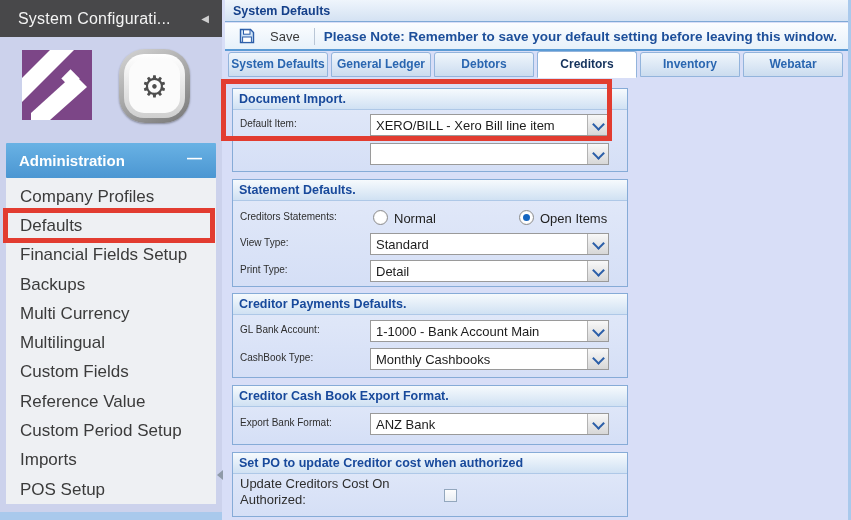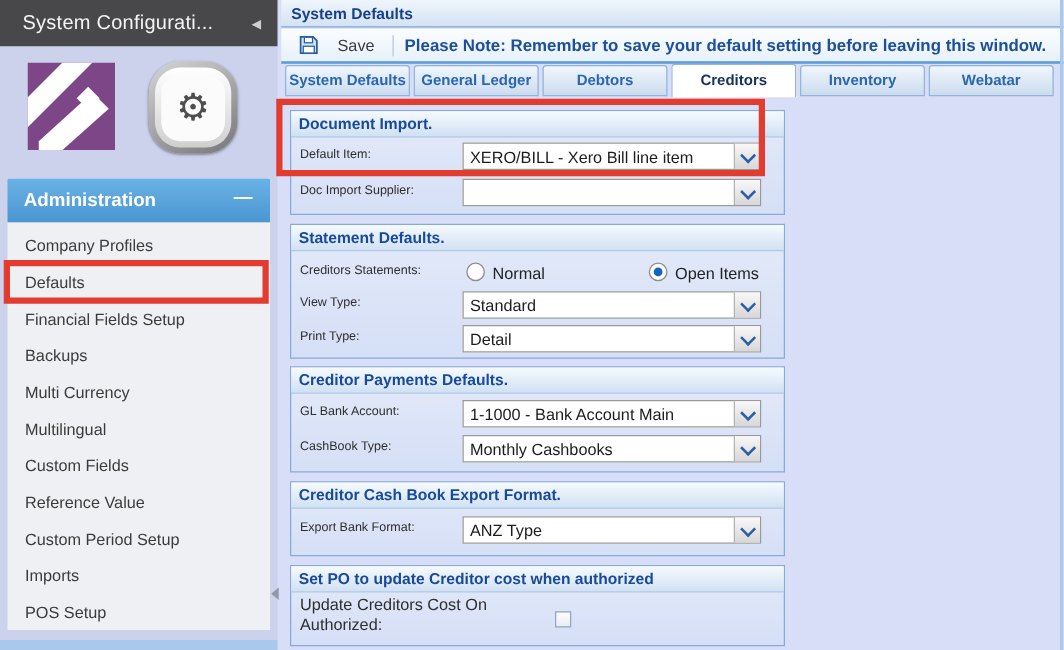--- a/index.html
+++ b/index.html
@@ -18,21 +18,21 @@
   .badge-outer { position:absolute; left:119px; top:49px; width:71px; height:74px; border-radius:26px;
     background:linear-gradient(150deg,#d6d6d6,#767676); box-shadow:0 1px 2px rgba(0,0,0,.35); }
   .badge-mid { position:absolute; inset:5px; border-radius:20px; background:linear-gradient(#ffffff,#cfcfcf); }
   .badge-inner { position:absolute; inset:10px; border-radius:15px; background:#fbfbfb;
     display:flex; align-items:center; justify-content:center; font-size:30px; color:#4e4e4e; }
   .admin-header { position:absolute; left:6px; top:143px; width:210px; height:35px;
     background:linear-gradient(#69b2e4,#4b96d2); color:#fff; font-weight:bold; font-size:15px;
     display:flex; align-items:center; padding-left:13px; box-sizing:border-box; border-radius:1px; }
   .admin-minus { position:absolute; right:14px; top:6px; font-weight:bold; font-size:15px; color:#fff; cursor:pointer; }
   .menu { position:absolute; left:6px; top:178px; width:210px; height:326px; background:#eef0f3; padding-top:4px; box-sizing:border-box; }
-  .mitem { height:29.3px; display:flex; align-items:center; padding-left:14px; font-size:13px; color:#3b3b3b; cursor:pointer; }
+  .mitem { height:29.3px; display:flex; align-items:center; padding-left:14px; font-size:17px; color:#3b3b3b; cursor:pointer; }
   .sb-bottom { position:absolute; left:0; top:512px; width:222px; height:8px; background:#a9c9ec; }
   .splitter-handle { position:absolute; left:217px; top:470px; width:0; height:0;
     border-top:5px solid transparent; border-bottom:5px solid transparent; border-right:6px solid #8f9aa8; cursor:pointer; }
   
   .ann { position:absolute; border:5px solid #e23c30; box-sizing:border-box; pointer-events:none; }
   .ann1 { left:3px; top:208px; width:212px; height:35px; }
   .ann2 { left:221px; top:79px; width:391px; height:62px; }
   
   .win-right { position:absolute; right:0; top:0; width:3px; height:520px; background:#a9c9ec; }
   .title-bar { position:absolute; left:225px; top:0; width:626px; height:22px;
@@ -156,21 +156,20 @@
     <div class="row" style="top:23px">
       <span class="flabel">Default Item:</span>
       <div class="combo">
         <span class="combo-value">XERO/BILL - Xero Bill line item</span>
         <span class="combo-btn">
             <span class="chev"></span>
           </span>
       </div>
     </div>
     <div class="row" style="top:52px">
-      <span class="flabel">Doc Import Supplier:</span>
       <div class="combo">
         <span class="combo-value"></span>
         <span class="combo-btn">
             <span class="chev"></span>
           </span>
       </div>
     </div>
   </div>
 
   <div class="section s2">
@@ -222,21 +221,21 @@
           </span>
       </div>
     </div>
   </div>
 
   <div class="section s4">
     <div class="sec-header">Creditor Cash Book Export Format.</div>
     <div class="row" style="top:25px">
       <span class="flabel">Export Bank Format:</span>
       <div class="combo">
-        <span class="combo-value">ANZ Type</span>
+        <span class="combo-value">ANZ Bank</span>
         <span class="combo-btn">
             <span class="chev"></span>
           </span>
       </div>
     </div>
   </div>
 
   <div class="section s5">
     <div class="sec-header">Set PO to update Creditor cost when authorized</div>
     <span class="mlabel">Update Creditors Cost On Authorized:</span>

